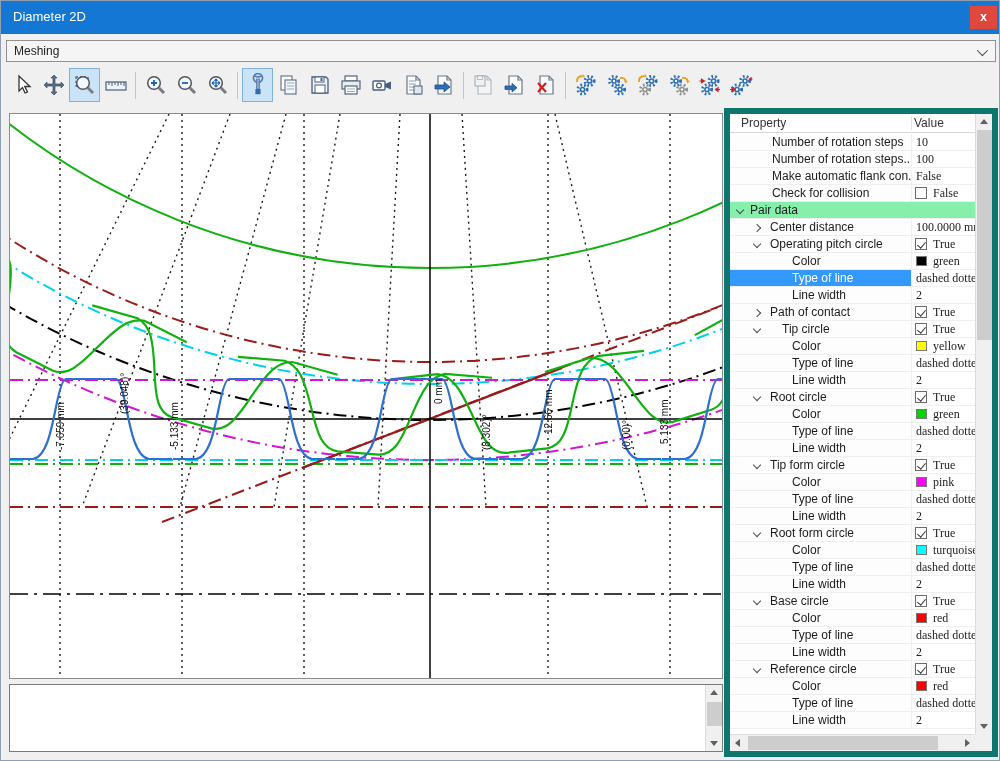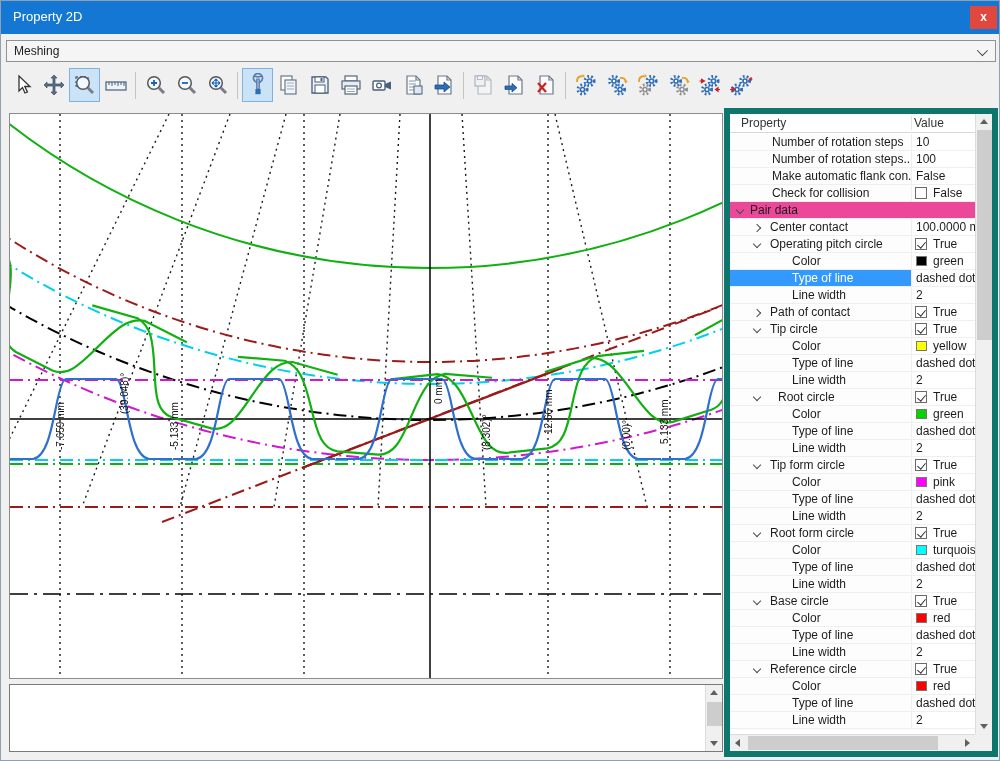--- a/index.html
+++ b/index.html
@@ -50,42 +50,42 @@
   .phead { position:absolute; left:0; top:0; right:17px; height:19px; background:#fff; border-bottom:1px solid #d8d8d8; font-size:12px; color:#333; }
   .phead .c1 { position:absolute; left:11px; top:2px; }
   .phead .c2 { position:absolute; left:184px; top:2px; }
   .phead .cdiv { position:absolute; left:181px; top:2px; bottom:2px; width:1px; background:#e4e4e4; }
   .prows { position:absolute; left:0; top:20px; right:17px; bottom:17px; overflow:hidden; }
   .prow { position:relative; height:17px; border-bottom:1px solid #efefef; font-size:12px; color:#1c1c1c; display:flex; }
   .pname { width:182px; height:16px; position:relative; background:#fdfdfd; overflow:hidden; white-space:nowrap; border-right:1px solid #efefef; }
   .pname .lab { position:absolute; top:1px; }
   .pname.sel { background:var(--selection); }
   .pname.sel .lab { color:#fff; }
-  .pval { flex:1; position:relative; overflow:hidden; white-space:nowrap; }
+  .pval { flex:1; position:relative; overflow:hidden; white-space:nowrap;font-family:Liberation Serif, serif; }
   .pval .val { position:absolute; left:4px; top:1px; }
-  .prow.group .pname { width:100%; border-right:none; background:#ec4899; }
+  .prow.group .pname { width:100%; border-right:none; background:#86efac; }
   .chev { position:absolute; top:5px; width:6px; height:6px; border-right:1.6px solid #4a4a4a; border-bottom:1.6px solid #4a4a4a; }
   .chev.open { transform:rotate(45deg); }
   .chev.closed { transform:rotate(-45deg); top:6px; }
   .cbox { position:absolute; left:3px; top:2px; width:12px; height:12px; background:#fff; border:1px solid #6b6b6b; }
   .cbox.checked::after { content:""; position:absolute; left:2.5px; top:1px; width:4px; height:7px;
     border-right:1.6px solid #333; border-bottom:1.6px solid #333; transform:rotate(40deg); }
   .pval .cval { position:absolute; left:21px; top:1px; }
   .swatch { position:absolute; left:4px; top:3px; width:11px; height:10px; border:1px solid #777; }
   .pv-scroll { position:absolute; right:0; top:0; width:17px; bottom:17px; background:#f0f0f0; border-left:1px solid #dcdcdc; }
   .ph-scroll { position:absolute; left:0; bottom:0; right:17px; height:17px; background:#f0f0f0; border-top:1px solid #dcdcdc; }
   .ph-scroll .arr { position:absolute; top:0; width:15px; height:17px; }
   .ph-scroll .thumb { position:absolute; top:1px; height:14px; background:#cdcdcd; }
   .corner { position:absolute; right:0; bottom:0; width:17px; height:17px; background:#f0f0f0; }
 </style>
 </head>
 <body>
 
 <div class="titlebar">
-  <span class="title">Property 2D</span>
+  <span class="title">Diameter 2D</span>
   <div class="close-btn">x</div>
 </div>
 
 <div class="combo">
   <span>Meshing</span>
   <span class="chev-down"></span>
 </div>
 
 <div class="toolbar" id="toolbar">
     <div class="tbtn">
@@ -413,21 +413,21 @@
       </div>
       <div class="prow group">
         <div class="pname">
           <span class="chev open" style="left: 7px;"></span>
           <span class="lab" style="left: 20px;">Pair data</span>
         </div>
       </div>
       <div class="prow">
         <div class="pname">
           <span class="chev closed" style="left: 24px;"></span>
-          <span class="lab" style="left: 40px;">Center contact</span>
+          <span class="lab" style="left: 40px;">Center distance</span>
         </div>
         <div class="pval">
           <span class="val">100.0000 mm</span>
         </div>
       </div>
       <div class="prow">
         <div class="pname">
           <span class="chev open" style="left: 24px;"></span>
           <span class="lab" style="left: 40px; text-align: center;">Operating pitch circle</span>
         </div>
@@ -467,21 +467,21 @@
           <span class="lab" style="left: 40px;">Path of contact</span>
         </div>
         <div class="pval">
           <span class="cbox checked"></span>
           <span class="cval">True</span>
         </div>
       </div>
       <div class="prow">
         <div class="pname">
           <span class="chev open" style="left: 24px;"></span>
-          <span class="lab" style="left: 40px;">Tip circle</span>
+          <span class="lab" style="left: 52px;">Tip circle</span>
         </div>
         <div class="pval">
           <span class="cbox checked"></span>
           <span class="cval">True</span>
         </div>
       </div>
       <div class="prow">
         <div class="pname">
           <span class="lab" style="left: 62px;">Color</span>
         </div>
@@ -502,21 +502,21 @@
         <div class="pname">
           <span class="lab" style="left: 62px;">Line width</span>
         </div>
         <div class="pval">
           <span class="val">2</span>
         </div>
       </div>
       <div class="prow">
         <div class="pname">
           <span class="chev open" style="left: 24px;"></span>
-          <span class="lab" style="left: 48px;">Root circle</span>
+          <span class="lab" style="left: 40px;">Root circle</span>
         </div>
         <div class="pval">
           <span class="cbox checked"></span>
           <span class="cval">True</span>
         </div>
       </div>
       <div class="prow">
         <div class="pname">
           <span class="lab" style="left: 62px;">Color</span>
         </div>

